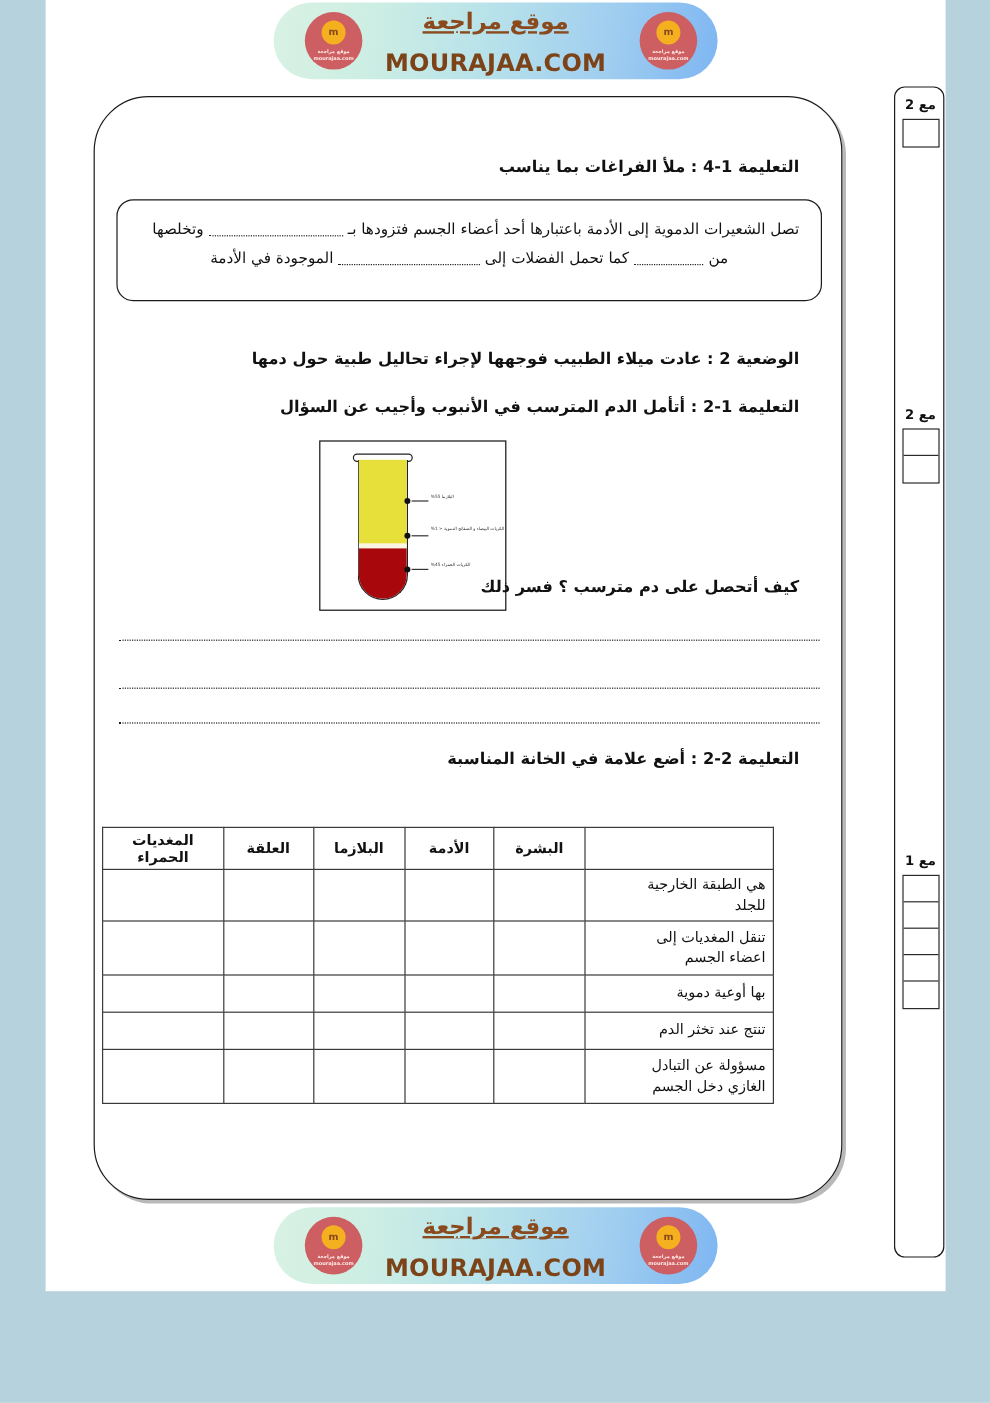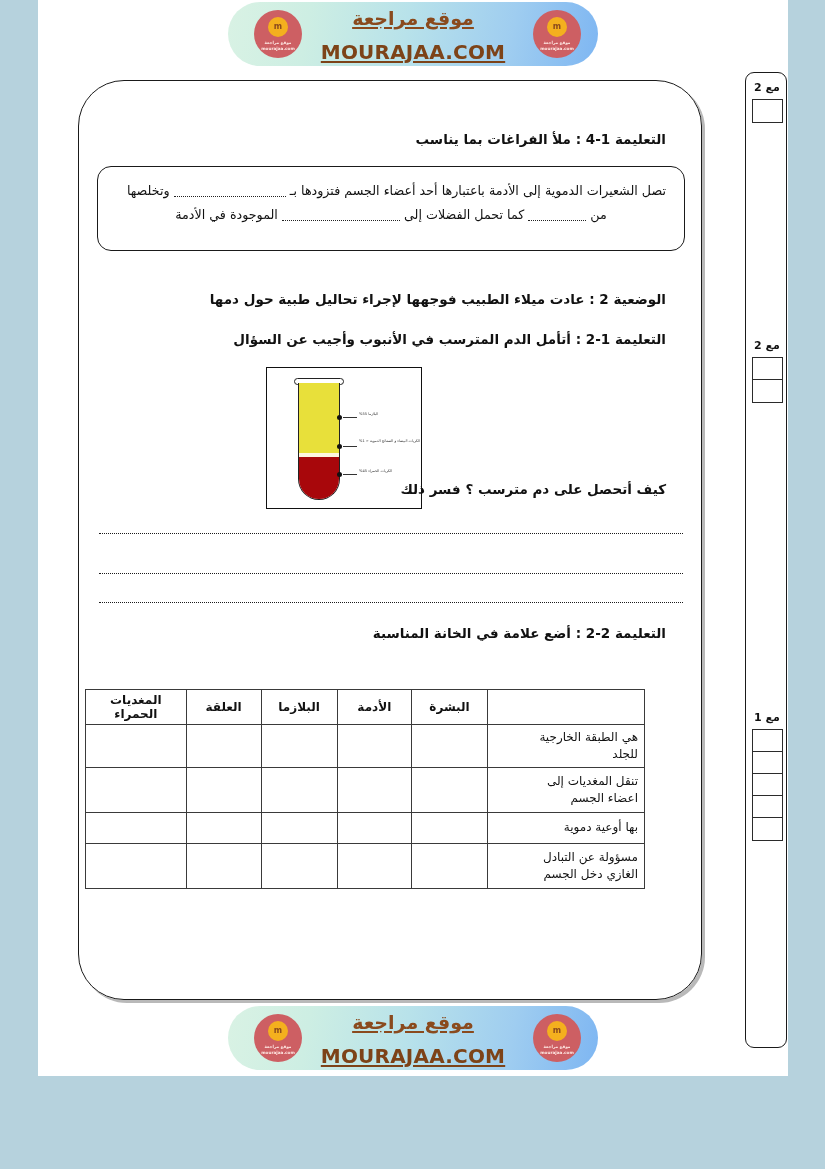--- a/index.html
+++ b/index.html
@@ -31,21 +31,21 @@
     display:flex;flex-direction:column;align-items:center;justify-content:center;
     gap:11px;
   }
   .banner-ar{
     font-size:19px;font-weight:bold;color:#8a4a1d;
     text-decoration:underline;text-decoration-thickness:2px;
     text-underline-offset:2px;direction:rtl;
   }
   .banner-en{
     font-size:20px;font-weight:bold;color:#7d4318;letter-spacing:.2px;
-    text-decoration:underline;text-decoration-thickness:2px;
+    text-decoration-thickness:2px;
     text-underline-offset:2px;direction:ltr;
   }
   .logo{
     position:absolute;width:48px;height:48px;border-radius:50%;
     background:#cd5f63;top:10px;
     display:flex;flex-direction:column;align-items:center;justify-content:center;
   }
   .logo.left{left:216px;}
   .logo.right{left:495px;}
   .logo-badge{
@@ -274,20 +274,28 @@
         </tr>
         <tr>
           <td class="rowlabel" style="height:24px;">بها أوعية دموية</td>
           <td class="mark"></td>
           <td class="mark"></td>
           <td class="mark"></td>
           <td class="mark"></td>
           <td class="mark wide"></td>
         </tr>
         <tr>
+          <td class="rowlabel" style="height:24px;">تنتج عند تخثر الدم</td>
+          <td class="mark"></td>
+          <td class="mark"></td>
+          <td class="mark"></td>
+          <td class="mark"></td>
+          <td class="mark wide"></td>
+        </tr>
+        <tr>
           <td class="rowlabel" style="height:38px;">مسؤولة عن التبادل الغازي دخل الجسم</td>
           <td class="mark"></td>
           <td class="mark"></td>
           <td class="mark"></td>
           <td class="mark"></td>
           <td class="mark wide"></td>
         </tr>
       </tbody>
     </table>
   </div>

